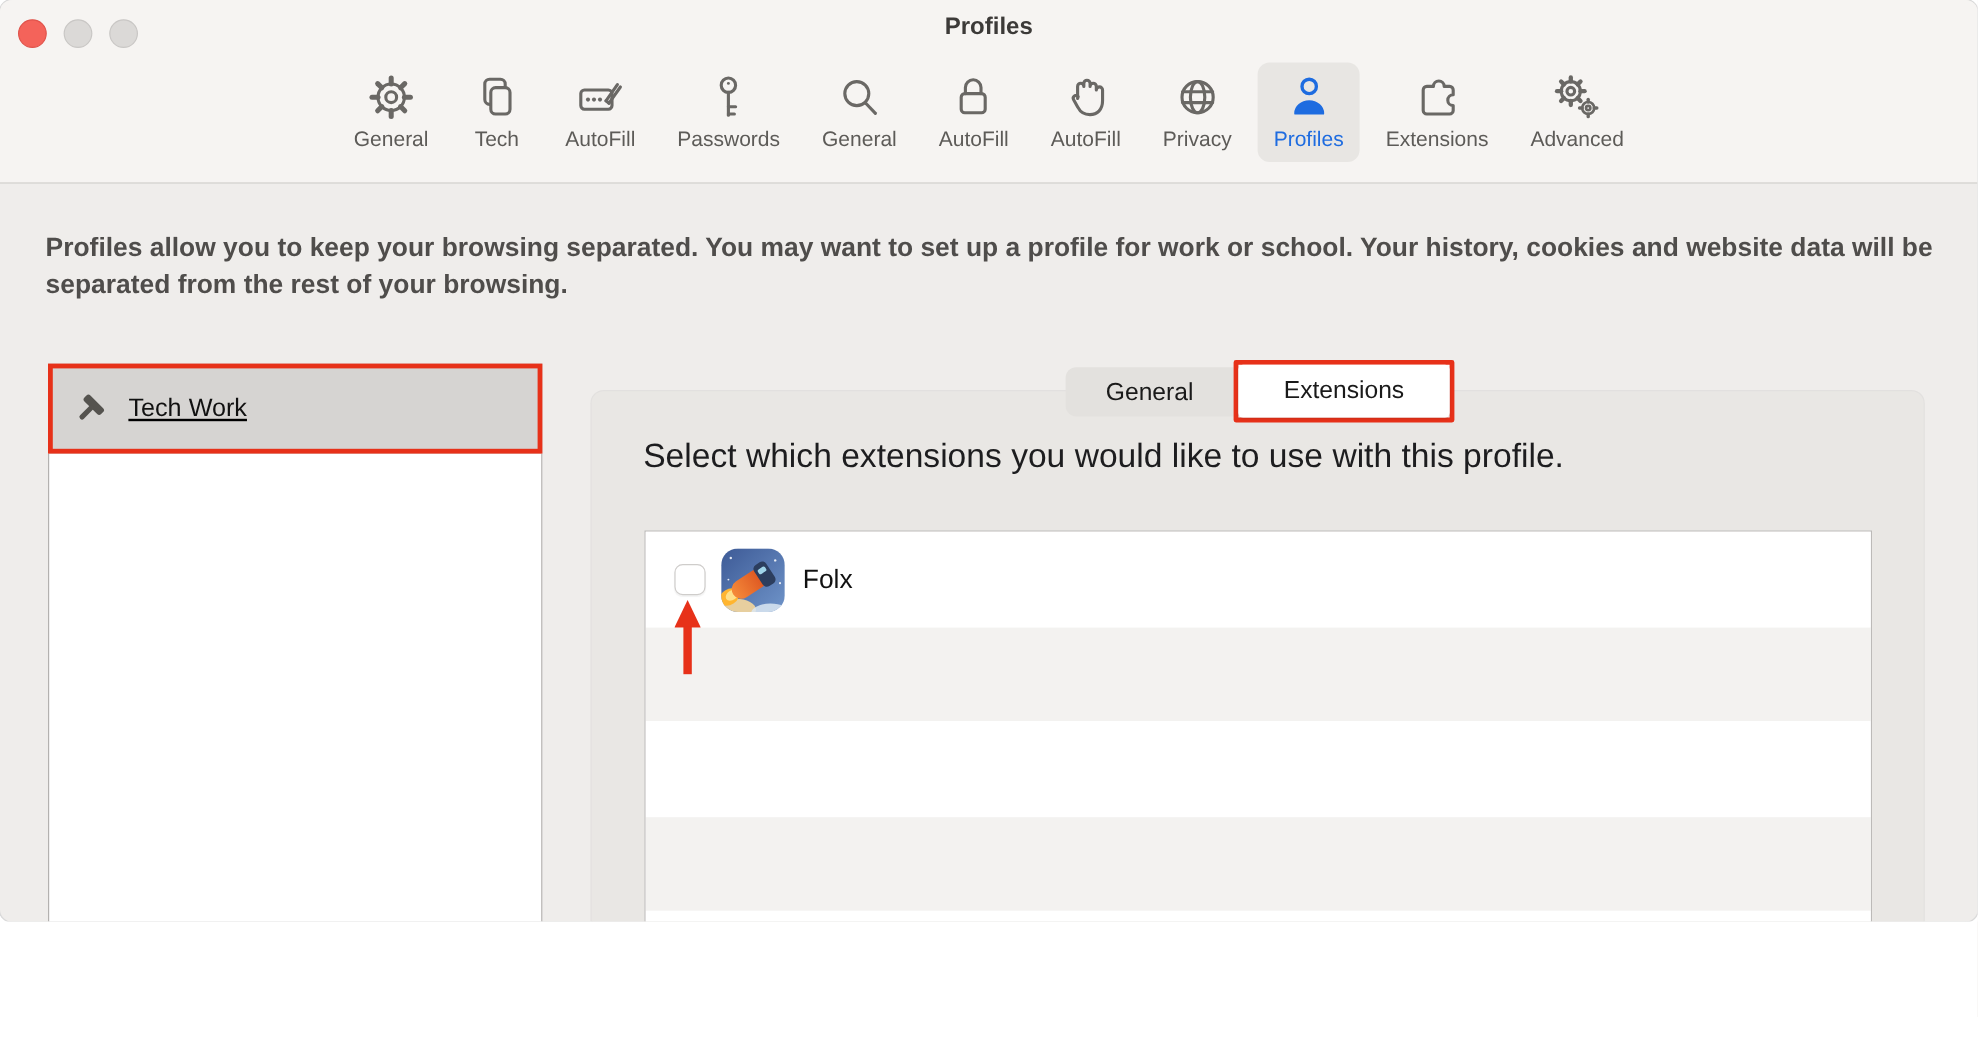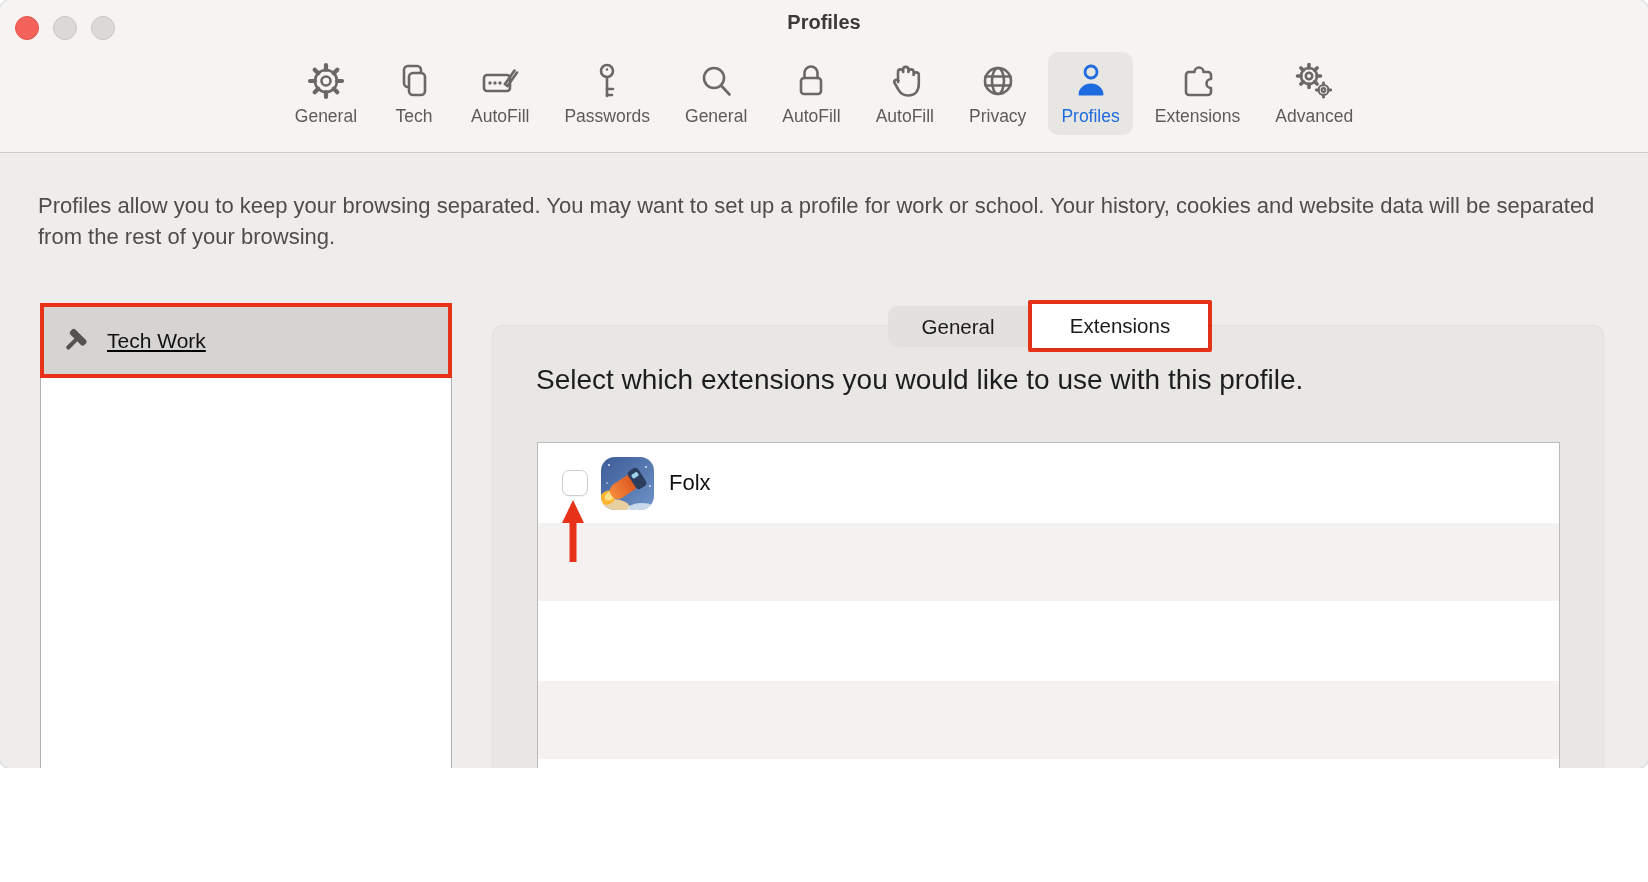--- a/index.html
+++ b/index.html
@@ -12,21 +12,21 @@
   .t-min{left:53px;background:#dbd9d7;border:1px solid #c9c7c5;box-sizing:border-box;}
   .t-zoom{left:91px;background:#dbd9d7;border:1px solid #c9c7c5;box-sizing:border-box;}
   .win-title{position:absolute;top:11px;left:0;width:100%;text-align:center;font-size:20px;font-weight:bold;color:#3c3a38;}
   .toolbar{position:absolute;top:52px;left:0;width:100%;display:flex;justify-content:center;align-items:flex-start;gap:9px;}
   .tb-item{display:flex;flex-direction:column;align-items:center;padding:7px 13px 8px;border-radius:10px;cursor:default;}
   .tb-item .tb-label{font-size:17.5px;color:#5d5b58;margin-top:3px;white-space:nowrap;}
   .tb-item svg{display:block;}
   .tb-item.selected{background:#e8e6e3;}
   .tb-item.selected .tb-label{color:#1e6ce0;}
   
-  .description{position:absolute;left:38px;top:190px;width:1578px;font-size:22px;line-height:31px;color:#4f4d4b;}
+  .description{position:absolute;left:38px;top:190px;width:1578px;font-size:22px;line-height:31px;color:#4f4d4b;font-weight:bold;}
   
   .side-selected-box{position:absolute;left:40px;top:303px;width:412px;height:75px;border:4px solid #e73119;
       background:#d6d4d2;box-sizing:border-box;display:flex;align-items:center;z-index:3;text-decoration:underline;}
   .side-selected-box svg{margin-left:18px;}
   .side-profile-name{margin-left:15px;font-size:21px;color:#111;}
   .side-body{position:absolute;left:40px;top:378px;width:412px;height:421px;background:#ffffff;
       border-left:1px solid #b3b1af;border-right:1px solid #b3b1af;box-sizing:border-box;}
   .side-footer{position:absolute;left:40px;top:799px;width:412px;height:41px;box-sizing:border-box;
       border:1px solid #b3b1af;background:linear-gradient(#fdfdfc,#eeedeb);display:flex;}
   .side-footer .cell{height:100%;display:flex;align-items:center;justify-content:center;

